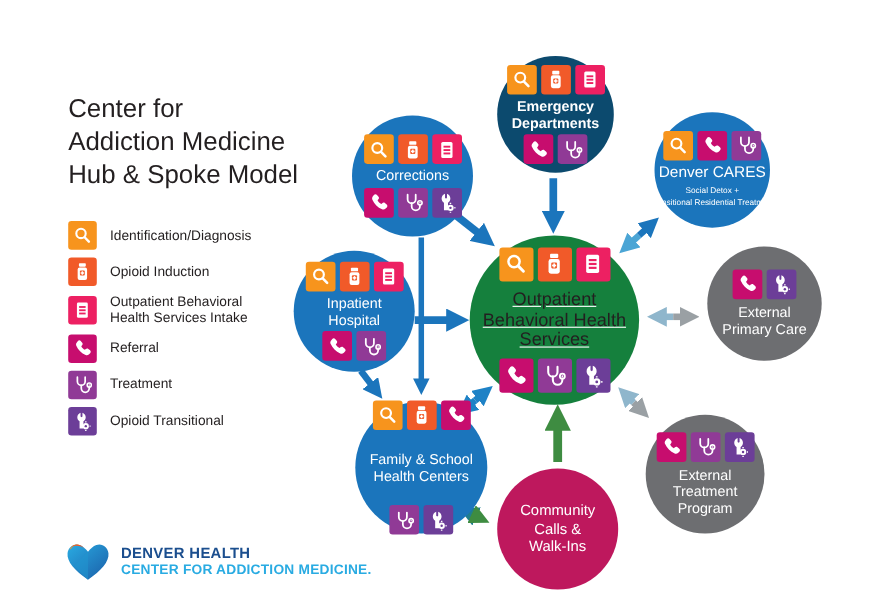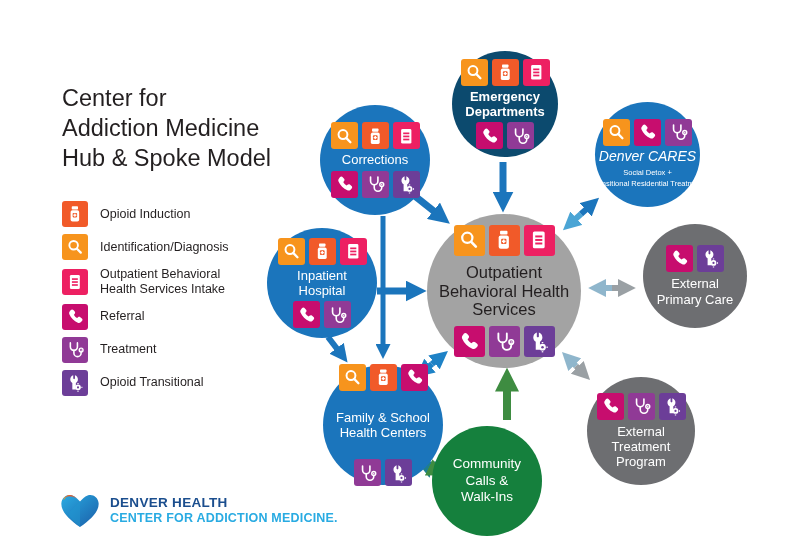--- a/index.html
+++ b/index.html
@@ -14,21 +14,21 @@
   .legend-label{font-size:12.5px;color:var(--title_text,#231F20);line-height:1.18;text-align:left;}
   .circle{position:absolute;border-radius:50%;display:flex;flex-direction:column;align-items:center;
           justify-content:center;text-align:center;color:#fff;gap:4px;z-index:2;}
   .circle .label{font-size:13px;line-height:1.18;}
   .icons{display:flex;gap:4px;justify-content:center;}
   .tile{width:27px;height:27px;border-radius:3px;display:flex;align-items:center;justify-content:center;flex:0 0 auto;}
   .tile svg{width:76%;height:76%;display:block;}
   .hub .tile{width:31px;height:31px;}
   .hub .label{font-size:16.5px;color:var(--title_text,#231F20);line-height:1.15;}
   .hub{gap:7px;}
-  .cares-main{font-size:14px;line-height:1.2;font-style:italic;}
+  .cares-main{font-size:14px;line-height:1.2;}
   .cares-sub{font-size:7.5px;line-height:1.55;white-space:nowrap;}
   .community-label{font-size:13.5px;line-height:1.25;}
   .logo{position:absolute;left:58px;top:470px;display:flex;align-items:center;gap:8px;z-index:3;}
   .logo-l1{font-size:13.5px;font-weight:bold;color:var(--logo_dark_blue,#1B4E8E);letter-spacing:.3px;line-height:1.15;}
   .logo-l2{font-size:12.5px;font-weight:bold;color:var(--logo_light_blue,#29ABE2);letter-spacing:.2px;line-height:1.15;}
 </style>
 </head>
 <body>
 
 <div id="canvas">
@@ -77,45 +77,45 @@
 
   <div class="title">
       <div>Center for</div>
       <div>Addiction Medicine</div>
       <div>Hub &amp; Spoke Model</div>
     </div>
 
   <div class="legend">
     <div class="legend-row">
       <div class="icons">
+          <div class="tile" style="background: rgb(247, 148, 29); color: rgb(247, 148, 29);">
+            <svg viewBox="0 0 24 24">
+              <circle cx="10.5" cy="10" r="5.2" fill="none" stroke="#fff" stroke-width="2.3"></circle>
+              <line x1="14.5" y1="14.2" x2="19.2" y2="19" stroke="#fff" stroke-width="2.7" stroke-linecap="round"></line>
+            </svg>
+          </div>
+        </div>
+      <div class="legend-label">
+          <div>Identification/Diagnosis</div>
+        </div>
+    </div>
+    <div class="legend-row">
+      <div class="icons">
           <div class="tile" style="background: rgb(241, 90, 41); color: rgb(241, 90, 41);">
             <svg viewBox="0 0 24 24">
               <rect x="8.2" y="2.8" width="7.6" height="3.8" rx="0.9" fill="#fff"></rect>
               <rect x="6.8" y="7.6" width="10.4" height="13.6" rx="2.2" fill="#fff"></rect>
               <rect x="9.3" y="10.9" width="5.4" height="5.4" rx="1" fill="currentColor"></rect>
               <rect x="11.2" y="11.7" width="1.6" height="3.8" fill="#fff"></rect>
               <rect x="10.1" y="12.8" width="3.8" height="1.6" fill="#fff"></rect>
             </svg>
           </div>
         </div>
       <div class="legend-label">
           <div>Opioid Induction</div>
-        </div>
-    </div>
-    <div class="legend-row">
-      <div class="icons">
-          <div class="tile" style="background: rgb(247, 148, 29); color: rgb(247, 148, 29);">
-            <svg viewBox="0 0 24 24">
-              <circle cx="10.5" cy="10" r="5.2" fill="none" stroke="#fff" stroke-width="2.3"></circle>
-              <line x1="14.5" y1="14.2" x2="19.2" y2="19" stroke="#fff" stroke-width="2.7" stroke-linecap="round"></line>
-            </svg>
-          </div>
-        </div>
-      <div class="legend-label">
-          <div>Identification/Diagnosis</div>
         </div>
     </div>
     <div class="legend-row">
       <div class="icons">
           <div class="tile" style="background: rgb(237, 32, 98); color: rgb(237, 32, 98);">
             <svg viewBox="0 0 24 24">
               <rect x="6" y="3.6" width="12" height="17" rx="1.6" fill="#fff"></rect>
               <rect x="8.4" y="7.6" width="7.2" height="2" fill="currentColor"></rect>
               <rect x="8.4" y="11.2" width="7.2" height="2" fill="currentColor"></rect>
               <rect x="8.4" y="14.8" width="7.2" height="2" fill="currentColor"></rect>
@@ -169,21 +169,21 @@
               </g>
             </svg>
           </div>
         </div>
       <div class="legend-label">
           <div>Opioid Transitional</div>
         </div>
     </div>
   </div>
 
-  <div class="circle hub" style="left: 427px; top: 194px; width: 154px; height: 154px; background: #a3a3a3;">
+  <div class="circle hub" style="left: 427px; top: 194px; width: 154px; height: 154px; background: #15803d; text-decoration: underline;">
     <div class="icons">
         <div class="tile" style="background: rgb(247, 148, 29); color: rgb(247, 148, 29);">
           <svg viewBox="0 0 24 24">
             <circle cx="10.5" cy="10" r="5.2" fill="none" stroke="#fff" stroke-width="2.3"></circle>
             <line x1="14.5" y1="14.2" x2="19.2" y2="19" stroke="#fff" stroke-width="2.7" stroke-linecap="round"></line>
           </svg>
         </div>
         <div class="tile" style="background: rgb(241, 90, 41); color: rgb(241, 90, 41);">
           <svg viewBox="0 0 24 24">
             <rect x="8.2" y="2.8" width="7.6" height="3.8" rx="0.9" fill="#fff"></rect>
@@ -428,21 +428,21 @@
           </svg>
         </div>
       </div>
     <div class="label">
         <div>External</div>
         <div>Treatment</div>
         <div>Program</div>
       </div>
   </div>
 
-  <div class="circle" style="left: 432px; top: 406px; width: 110px; height: 110px; background: #15803d; justify-content: center;">
+  <div class="circle" style="left: 452px; top: 406px; width: 110px; height: 110px; background: #be185d; justify-content: center;">
     <div class="community-label">
         <div>Community</div>
         <div>Calls &amp;</div>
         <div>Walk-Ins</div>
       </div>
   </div>
 
   <div class="circle" style="left: 323px; top: 345px; width: 120px; height: 120px; gap: 19px; background: rgb(27, 117, 188);">
     <div class="icons">
         <div class="tile" style="background: rgb(247, 148, 29); color: rgb(247, 148, 29);">

